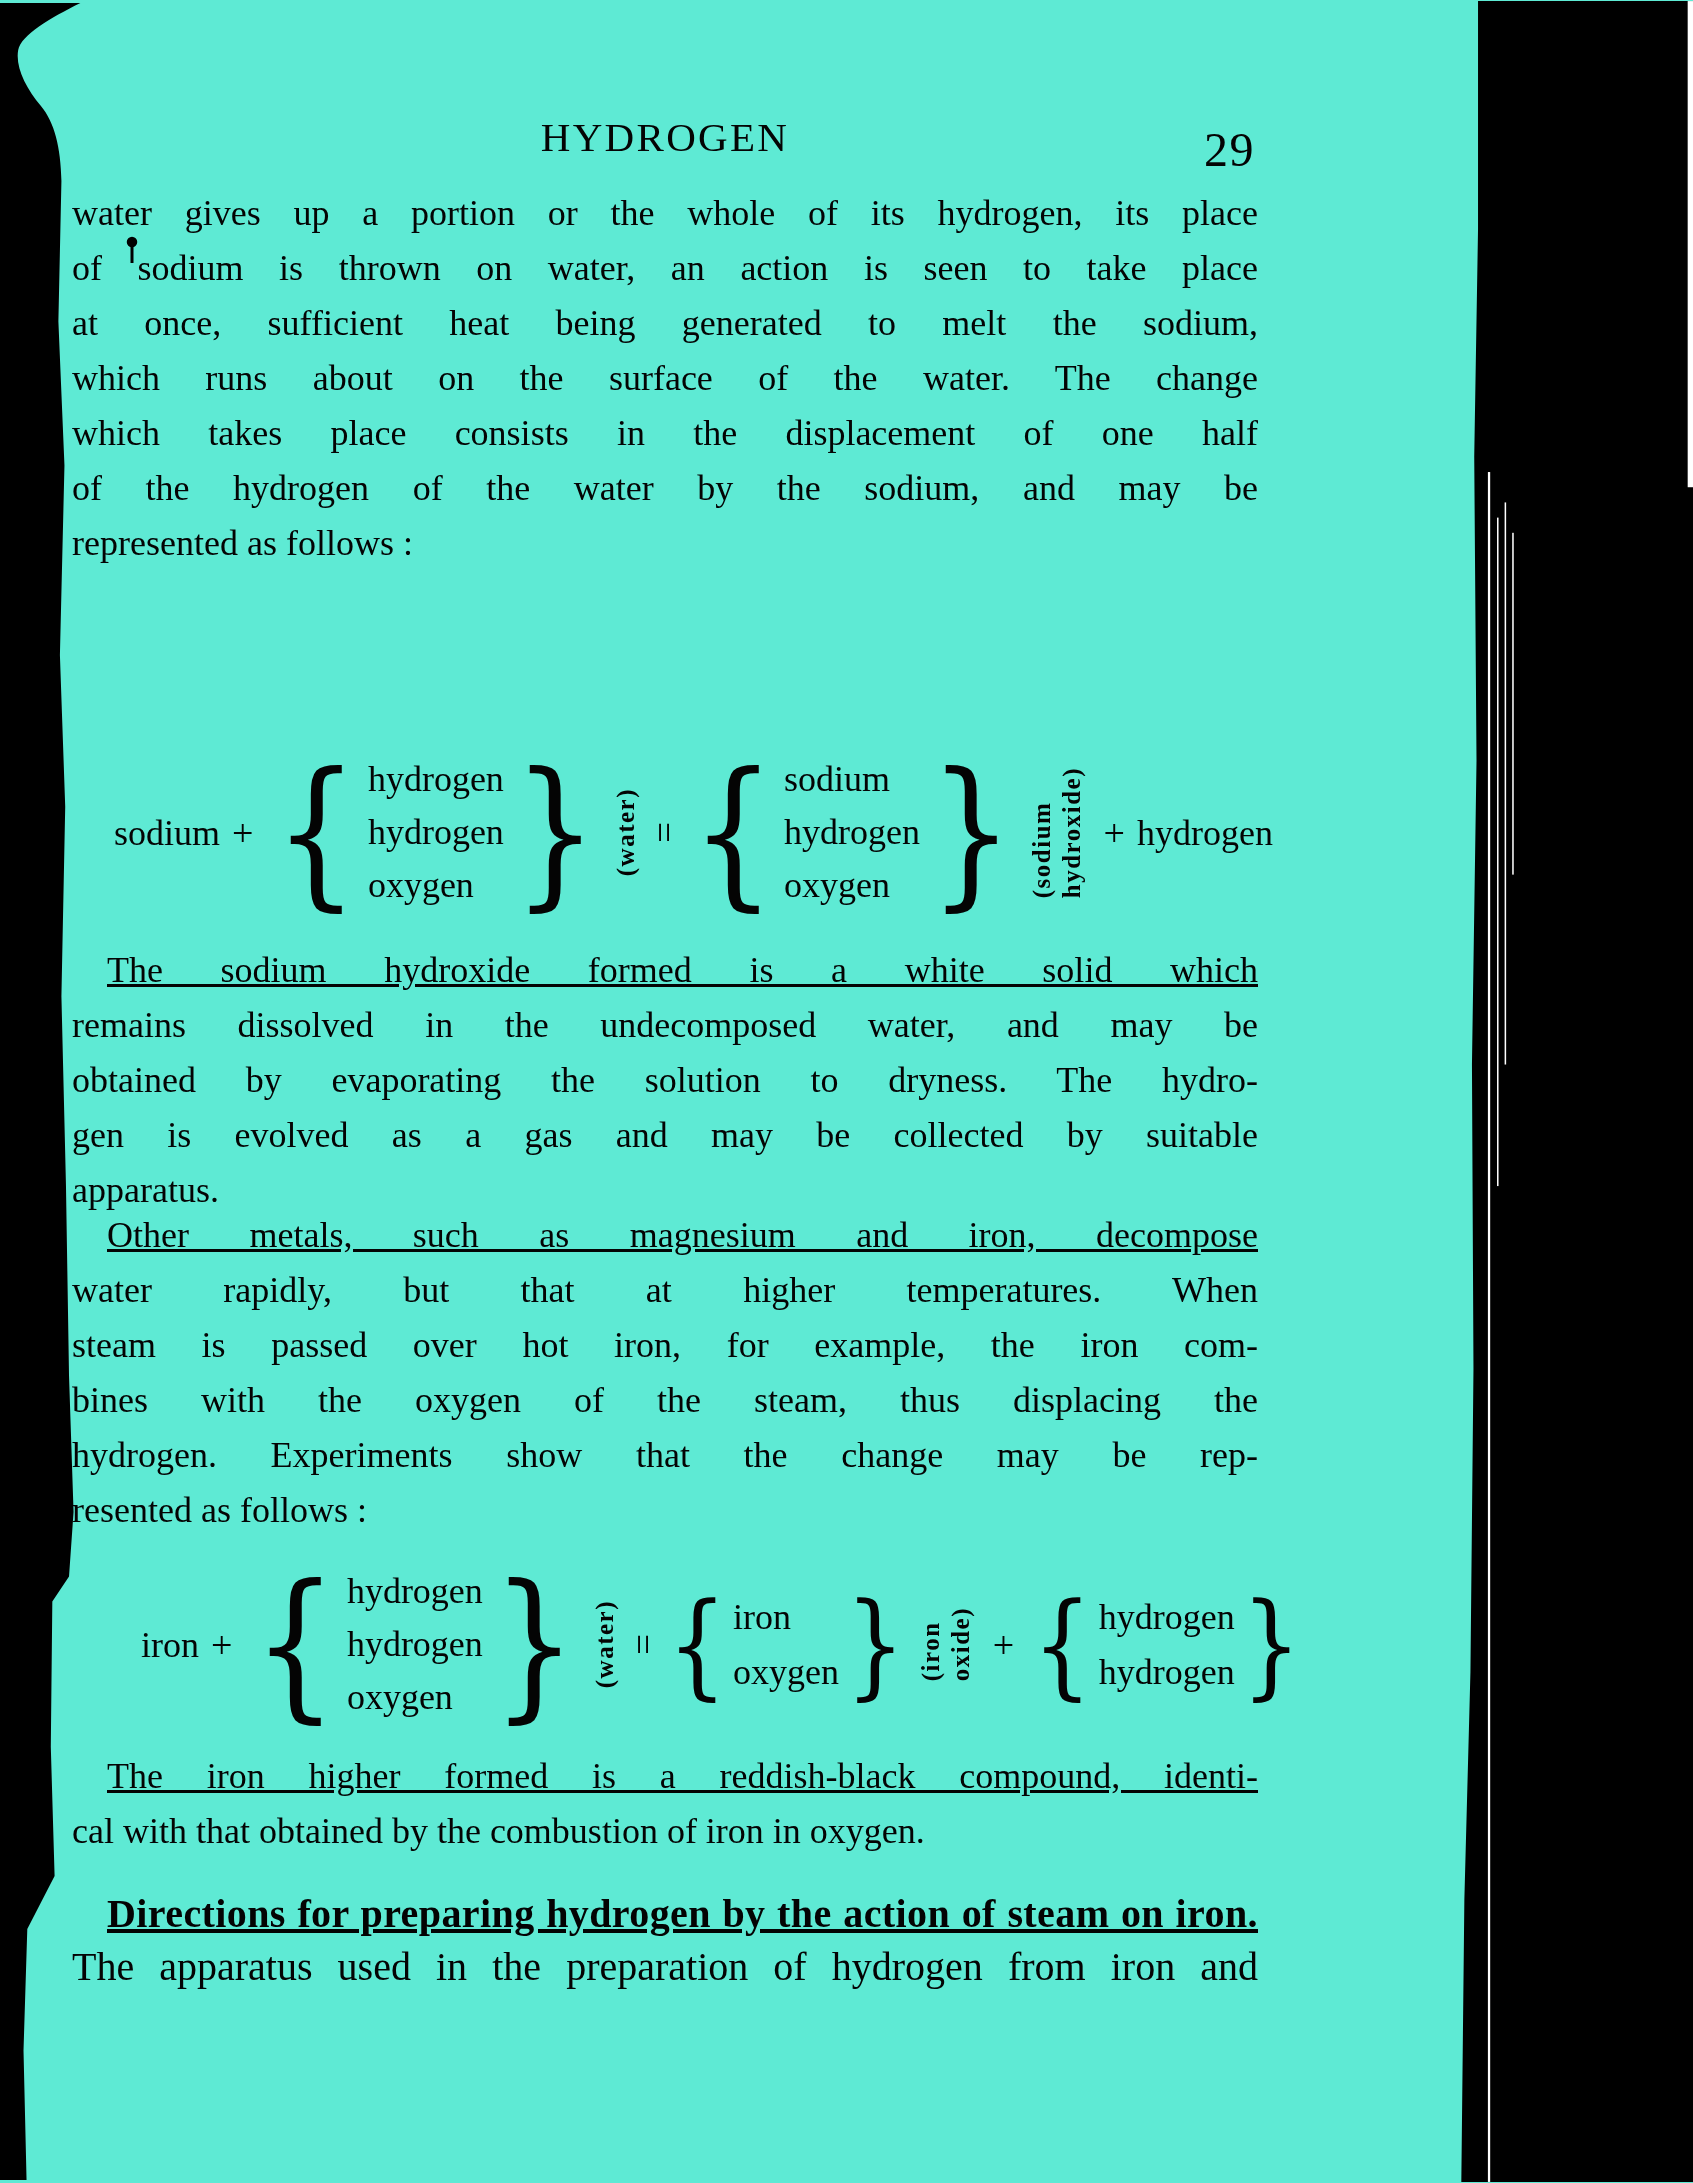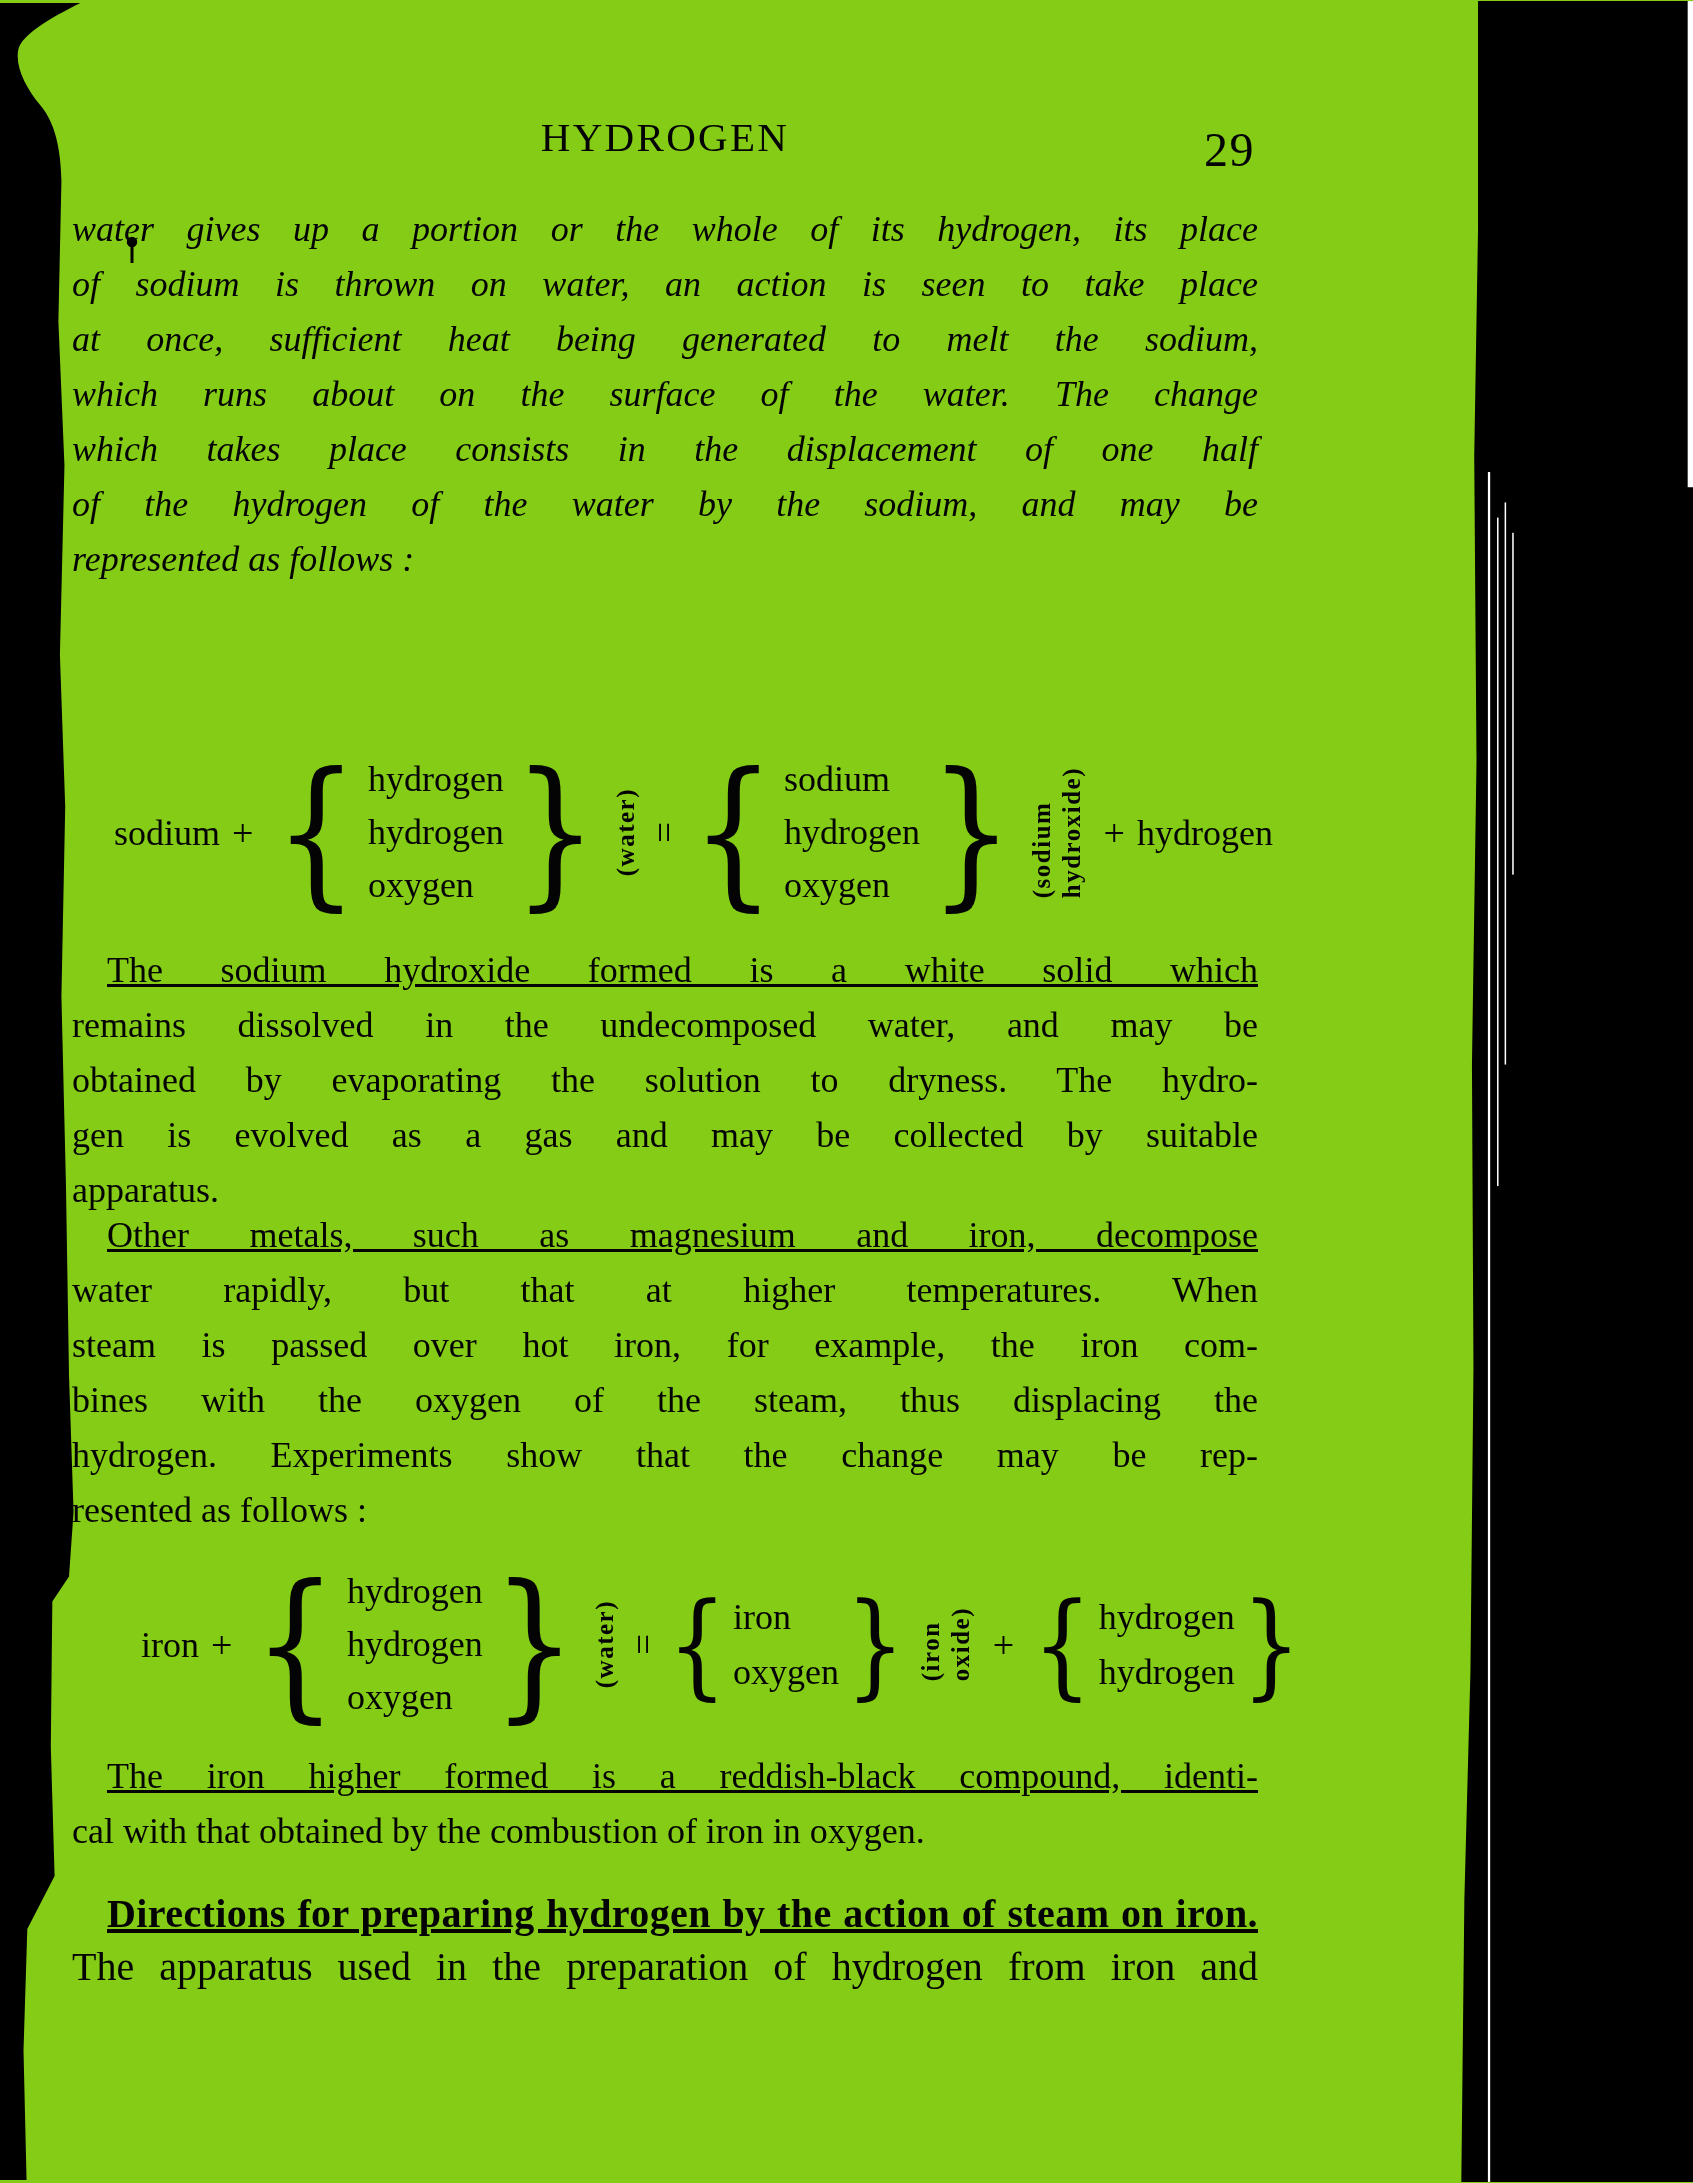--- a/index.html
+++ b/index.html
@@ -1,17 +1,17 @@
 <!DOCTYPE html>
 <html style="font-size:12px"><head>
 <meta charset="utf-8">
 <style>
   html,body{margin:0;padding:0;background:#6b6b6b;}
   .page{
-    position:relative;width:1694px;height:2183px;background:#84cc16;
+    position:relative;width:1694px;height:2183px;background:#5eead4;
     font-family:"Liberation Serif",serif;color:#040404;overflow:hidden;
   }
   .edge{position:absolute;top:0;}
   .edge-left{left:0;}
   .edge-right{left:1456px;}
   .column{position:absolute;left:72px;width:1186px;}
   .header-row{top:113px;height:68px;}
   .title{display:block;text-align:center;font-size:41px;letter-spacing:2.3px;}
   .pagenum{position:absolute;right:3px;top:9px;font-size:48px;letter-spacing:1.5px;}
   .para .line{
@@ -65,21 +65,21 @@
   <div class="column header-row">
     <span class="title">HYDROGEN</span>
     <span class="pagenum">29</span>
   </div>
 
   <svg class="artifact" style="left:126px;top:236px;" width="12" height="30" viewBox="0 0 16 40">
     <circle cx="8" cy="8" r="7" fill="#000"></circle>
       <rect x="6" y="12" width="4" height="24" fill="#000"></rect>
   </svg>
 
-  <div class="column para" style="top:202px;font-style:italic;">
+  <div class="column para" style="top:186px;">
     <div class="line">water gives up a portion or the whole of its hydrogen, its place</div>
     <div class="line">of sodium is thrown on water, an action is seen to take place</div>
     <div class="line">at once, sufficient heat being generated to melt the sodium,</div>
     <div class="line">which runs about on the surface of the water.  The change</div>
     <div class="line">which takes place consists in the displacement of one half</div>
     <div class="line">of the hydrogen of the water by the sodium, and may be</div>
     <div class="line endline">represented as follows :</div>
   </div>
 
   <div class="eq" style="left:114px;top:741px;height:183px;">

